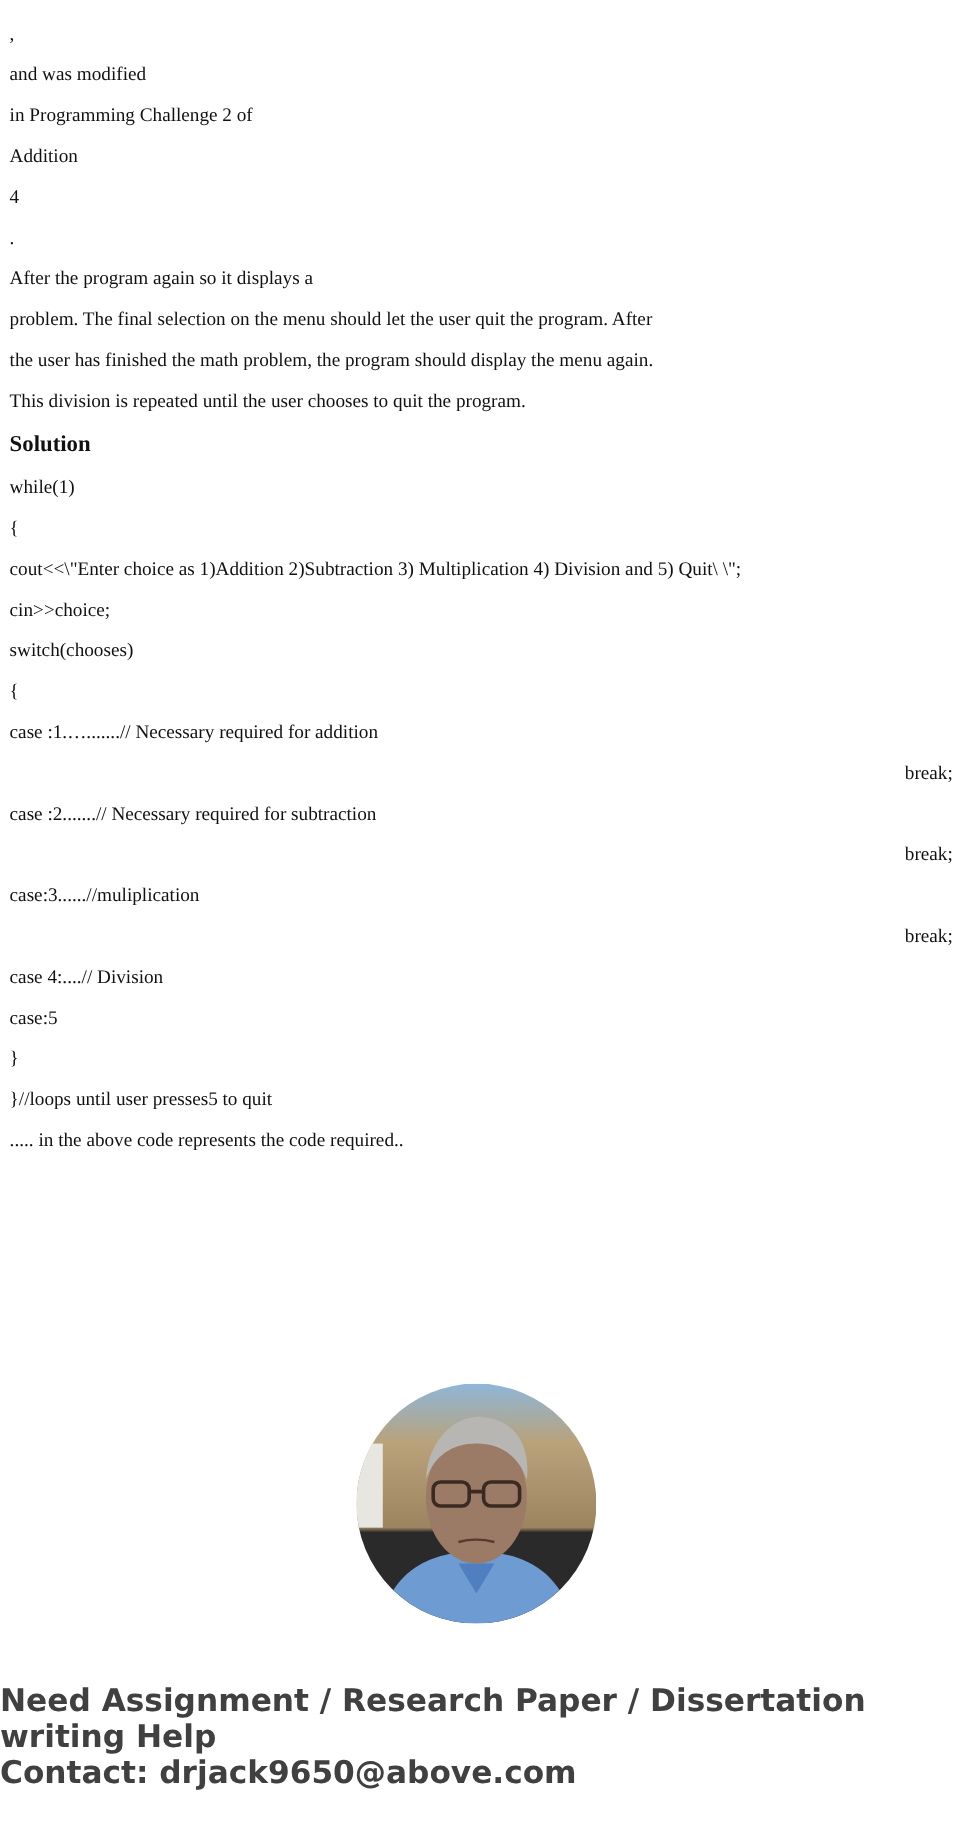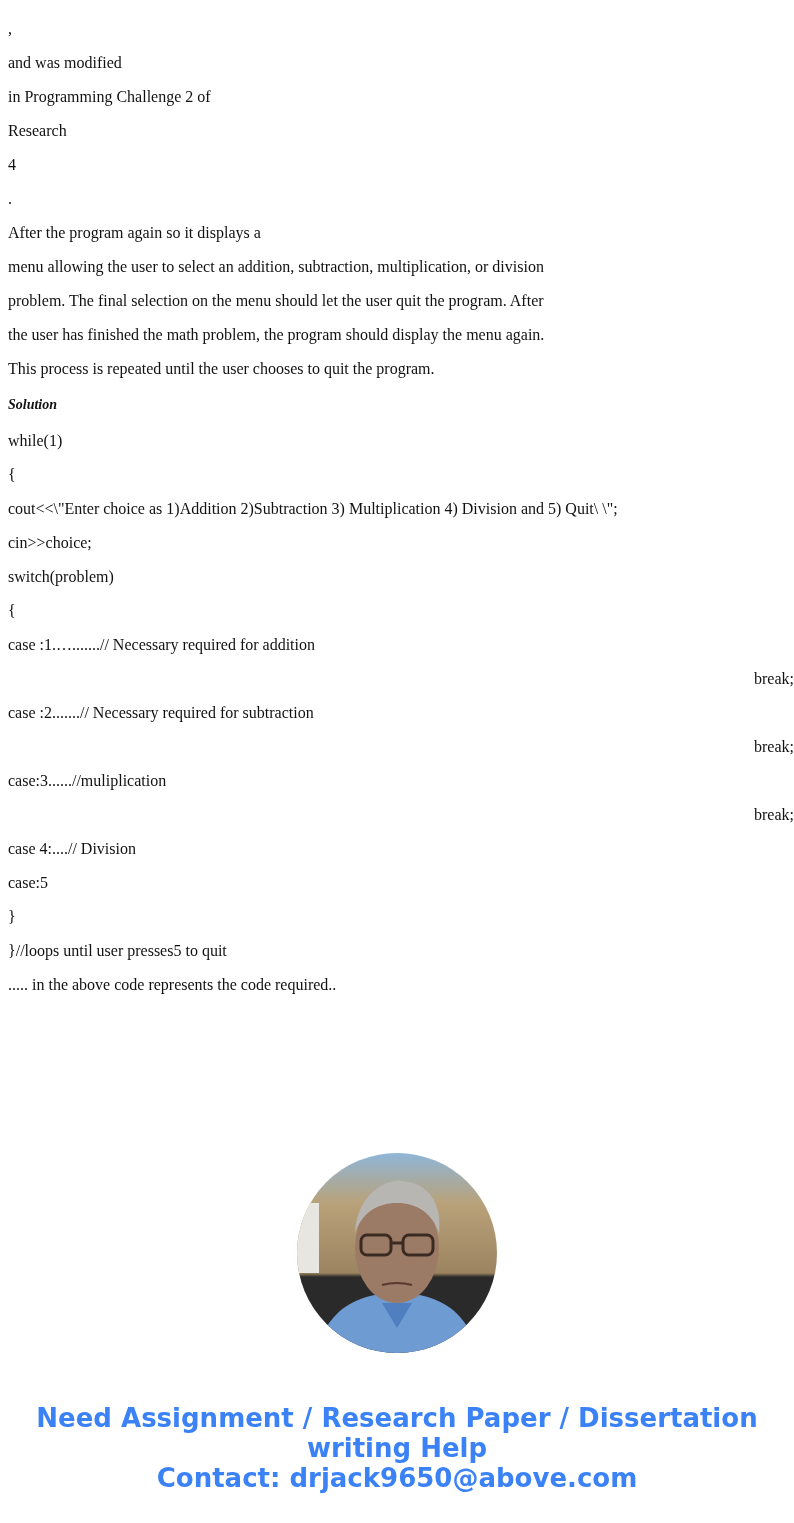--- a/index.html
+++ b/index.html
@@ -1,48 +1,47 @@
 <!DOCTYPE html>
 <html><head>
 <meta charset="utf-8">
 <style>
   html, body { margin: 0; padding: 0; background: #ffffff; }
   body { width: 794px; height: 1523px; overflow: hidden; position: relative; font-family: "Liberation Serif", serif; color: #111; }
   #content { position: absolute; left: 8px; top: -14px; right: 0; }
   .p { font-size: 16px; line-height: 18px; margin: 0 0 16px 0; white-space: pre; }
-  .h { font-size: 14px; font-weight: bold; line-height: 22px; margin: 4px 0 16px 0; font-style: italic; }
+  .h { font-size: 19px; font-weight: bold; line-height: 22px; margin: 4px 0 16px 0; }
   .indent { padding-left: 12px; text-align: right; }
   #avatar-wrap { position: absolute; left: 297px; top: 1153px; width: 200px; height: 200px; border-radius: 50%; overflow: hidden; }
-  #footer { position: absolute; left: 0; right: 0; top: 1403px; text-align: center; font-family: "DejaVu Sans", sans-serif; font-weight: bold; font-size: 26px; line-height: 30px; color: #3b82f6; }
+  #footer { position: absolute; left: 0; right: 0; top: 1403px; text-align: left; font-family: "DejaVu Sans", sans-serif; font-weight: bold; font-size: 26px; line-height: 30px; color: #404040; }
 </style>
 </head>
 <body>
 
 <div id="content">
   <p class="p">3</p>
   <p class="p">,</p>
   <p class="p">and was modified</p>
   <p class="p">in Programming Challenge 2 of</p>
-  <p class="p">Research</p>
+  <p class="p">Addition</p>
   <p class="p">4</p>
   <p class="p">.</p>
   <p class="p">After the program again so it displays a</p>
-  <p class="p">menu allowing the user to select an addition, subtraction, multiplication, or division</p>
   <p class="p">problem. The final selection on the menu should let the user quit the program. After</p>
   <p class="p">the user has finished the math problem, the program should display the menu again.</p>
-  <p class="p">This process is repeated until the user chooses to quit the program.</p>
+  <p class="p">This division is repeated until the user chooses to quit the program.</p>
 
   <h3 class="h">Solution</h3>
 
   <div id="code">
       <p class="p">while(1)</p>
       <p class="p">{</p>
       <p class="p">cout&lt;&lt;\"Enter choice as 1)Addition 2)Subtraction 3) Multiplication 4) Division and 5) Quit\ \";</p>
       <p class="p">cin&gt;&gt;choice;</p>
-      <p class="p">switch(problem)</p>
+      <p class="p">switch(chooses)</p>
       <p class="p">{</p>
       <p class="p">case :1.….......// Necessary required for addition</p>
       <p class="p indent">break;</p>
       <p class="p">case :2.......// Necessary required for subtraction</p>
       <p class="p indent">break;</p>
       <p class="p">case:3......//muliplication</p>
       <p class="p indent">break;</p>
       <p class="p">case 4:....// Division</p>
       <p class="p">case:5</p>
       <p class="p">}</p>

